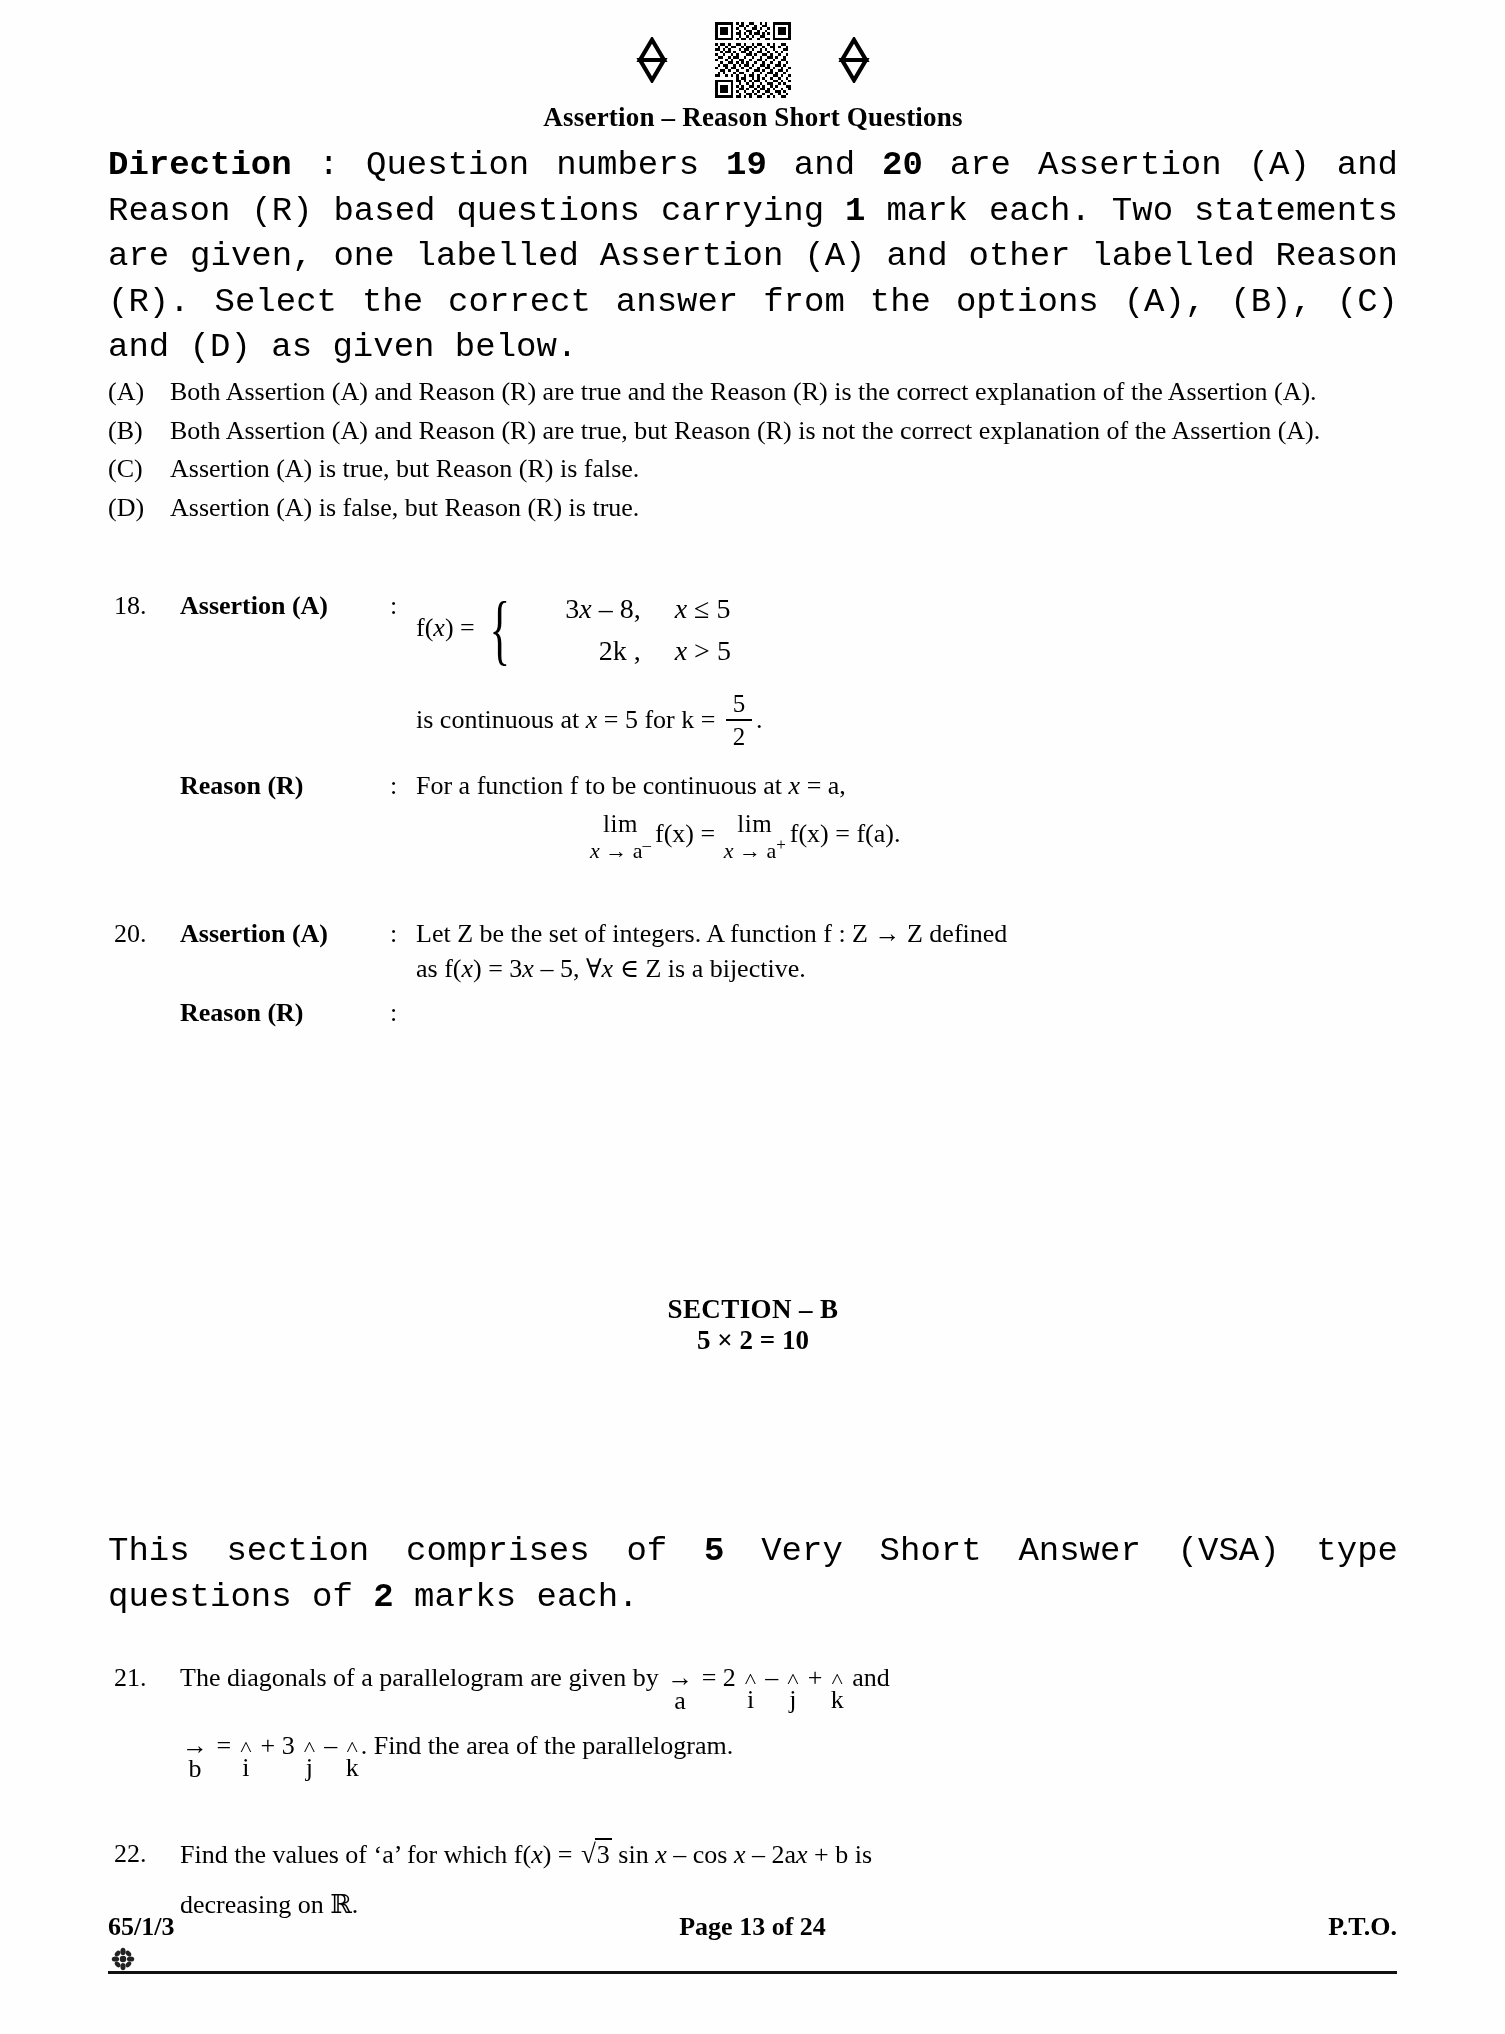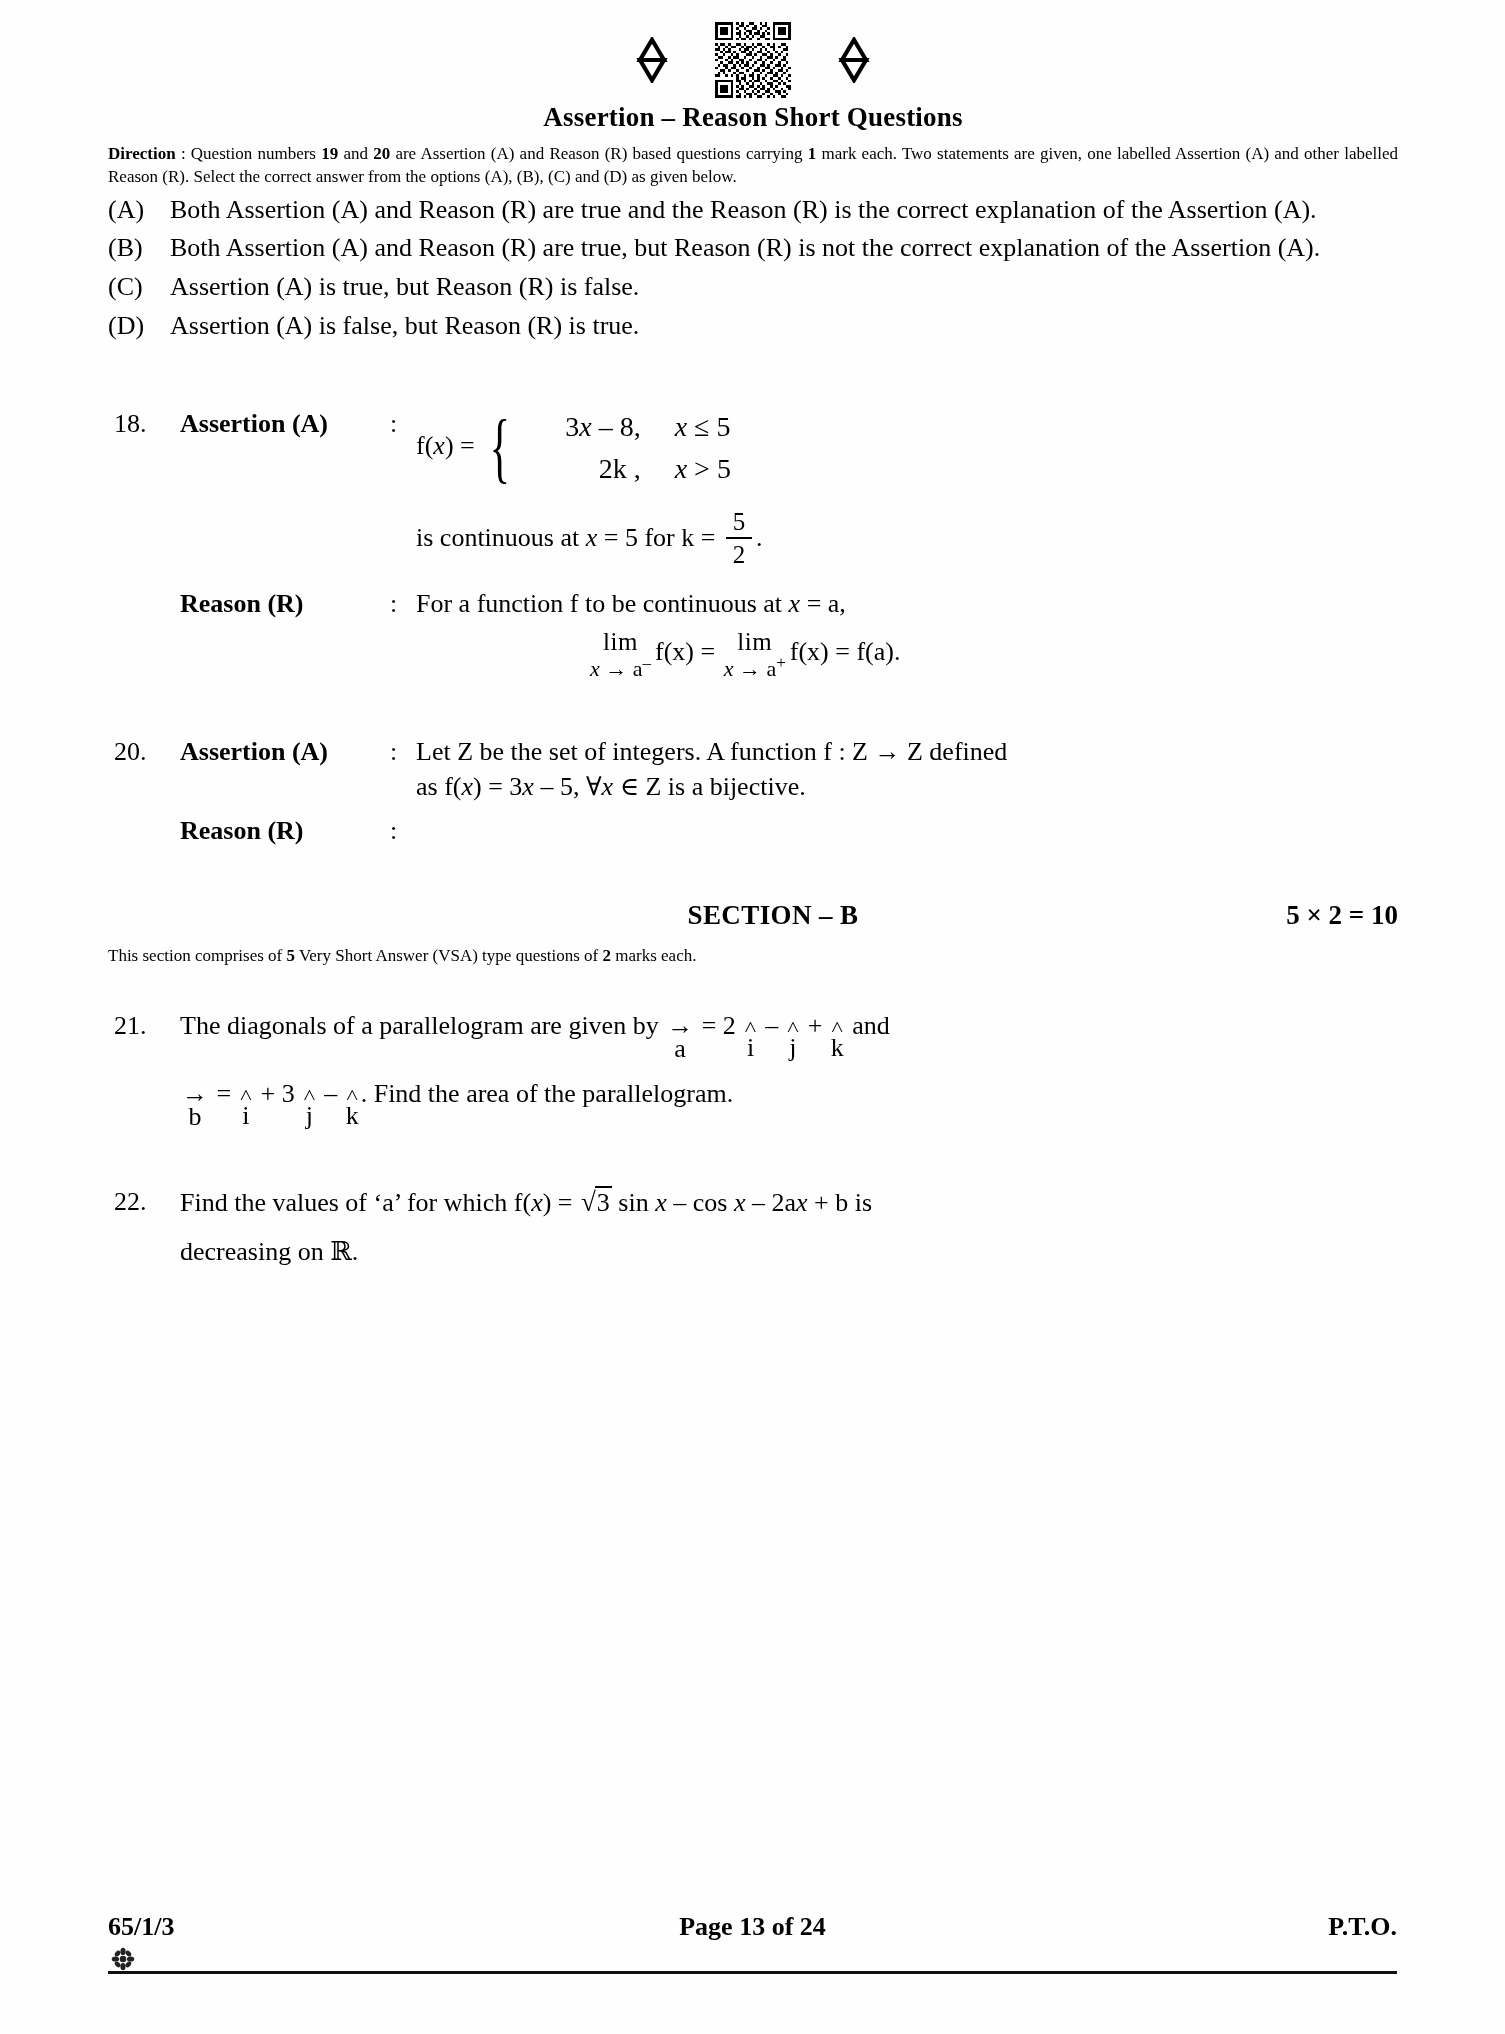--- a/index.html
+++ b/index.html
@@ -55,25 +55,26 @@
   
   .center-title {
     text-align: center;
     font-weight: bold;
     font-size: 27px;
     letter-spacing: 0.2px;
     margin-top: 6px;
     margin-bottom: 10px;
   }
   .para {
-    font-size: 17px;
+    font-size: 34px;
     line-height: 1.34;
     text-align: justify;
     text-justify: inter-word;
     margin: 0 0 2px 0;
+    font-family: Liberation Mono, monospace;
   }
   b, .bold { font-weight: bold; }
 
   
   .opt-row {
     display: flex;
     font-size: 26px;
     line-height: 1.34;
     margin-top: 4px;
   }
@@ -226,23 +227,24 @@
   .radical .sq { font-size: 27px; }
   .radical .under {
     border-top: 2px solid #000;
     padding: 0 2px;
     margin-left: -1px;
   }
 
   
   .section-row {
     display: flex;
-    align-items: flex-end;
-    margin-top: 52px;
+    align-items: center;
+    margin-top: 34px;
     font-size: 27px;
+    flex-direction: column;
   }
   .section-spacer { flex: 0 0 230px; }
   .section-title {
     flex: 1 1 auto;
     text-align: center;
     font-weight: bold;
     letter-spacing: 0.4px;
   }
   .section-marks {
     flex: 0 0 190px;

